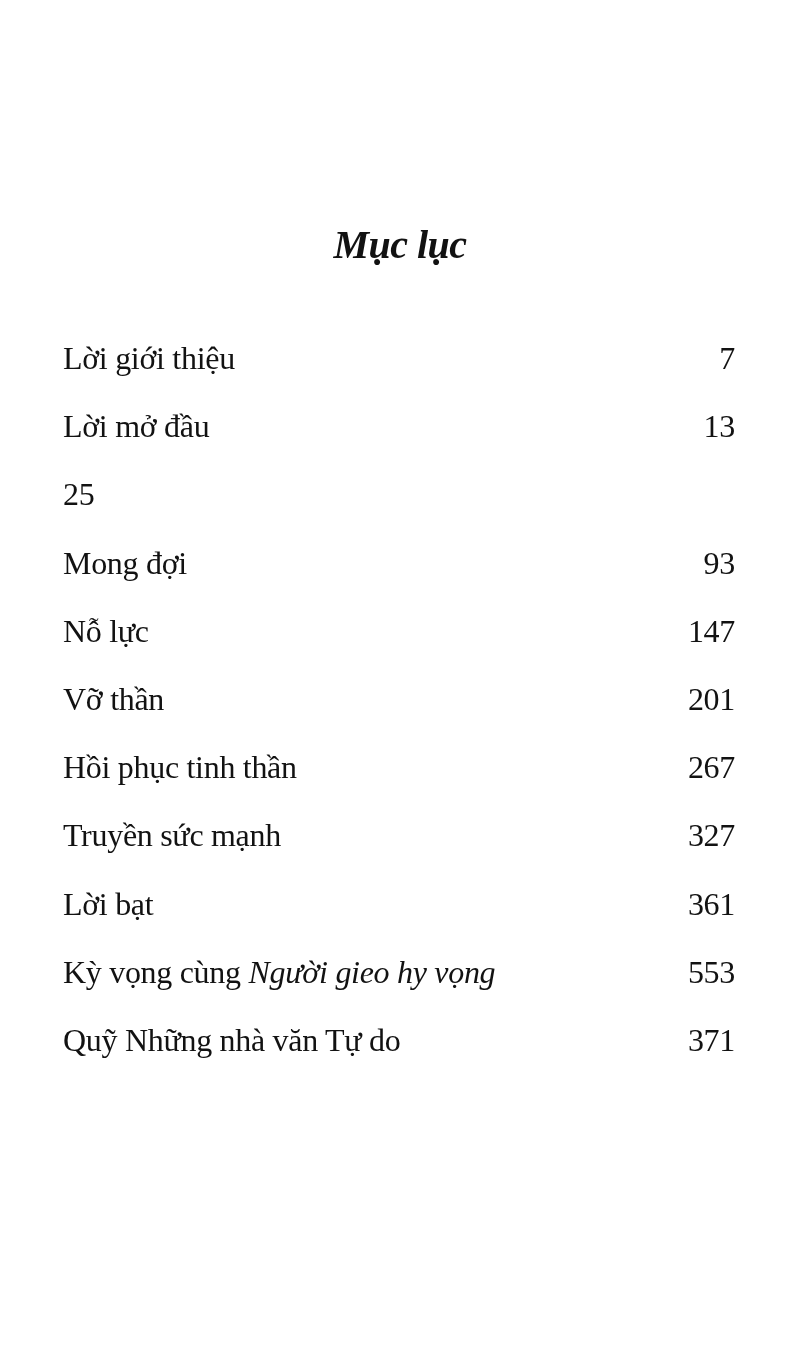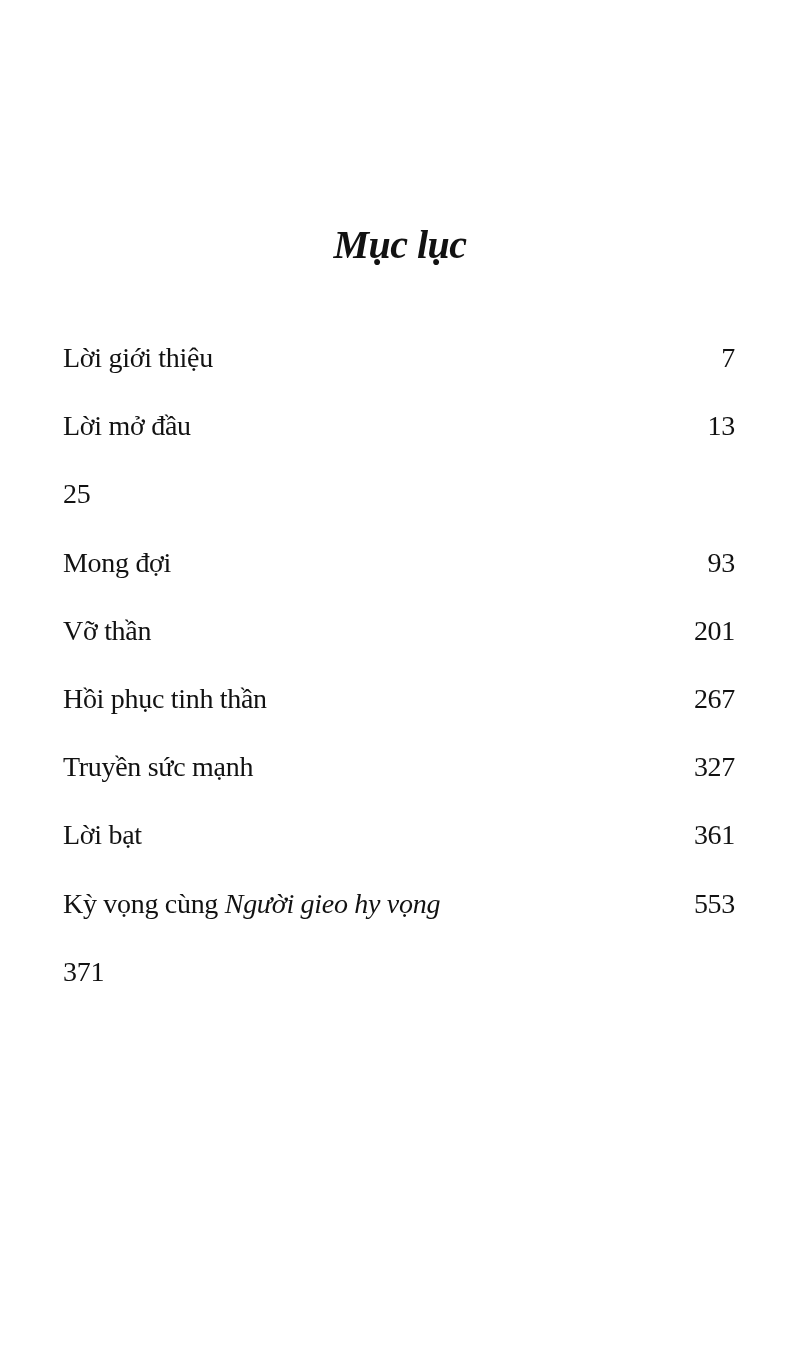--- a/index.html
+++ b/index.html
@@ -32,21 +32,21 @@
     position: absolute;
     top: 324px;
     left: 63px;
     right: 65px;
   }
   .toc-row {
     height: 68.2px;
     display: flex;
     align-items: center;
     justify-content: space-between;
-    font-size: 28px;
+    font-size: 32px;
     line-height: 1;
     letter-spacing: -0.3px;
   }
   .toc-label {
     white-space: nowrap;
   }
   .toc-label .italic {
     font-style: italic;
   }
   .toc-page {
@@ -75,20 +75,24 @@
 
     <div class="toc-row">
       <span class="toc-page">25</span>
     </div>
 
     <div class="toc-row">
       <span class="toc-label">Mong đợi</span>
       <span class="toc-page">93</span>
     </div>
 
+    <div class="toc-row">
+      <span class="toc-label">Nỗ lực</span>
+      <span class="toc-page">147</span>
+    </div>
 
     <div class="toc-row">
       <span class="toc-label">Vỡ thần</span>
       <span class="toc-page">201</span>
     </div>
 
     <div class="toc-row">
       <span class="toc-label">Hồi phục tinh thần</span>
       <span class="toc-page">267</span>
     </div>
@@ -102,18 +106,19 @@
       <span class="toc-label">Lời bạt</span>
       <span class="toc-page">361</span>
     </div>
 
     <div class="toc-row">
       <span class="toc-label"><span>Kỳ vọng cùng </span><span class="italic">Người gieo hy vọng</span></span>
       <span class="toc-page">553</span>
     </div>
 
     <div class="toc-row">
+      <span class="toc-label">Quỹ Những nhà văn Tự do</span>
       <span class="toc-page">371</span>
     </div>
 
   </div>
 
 </div>
 
 </body></html>

